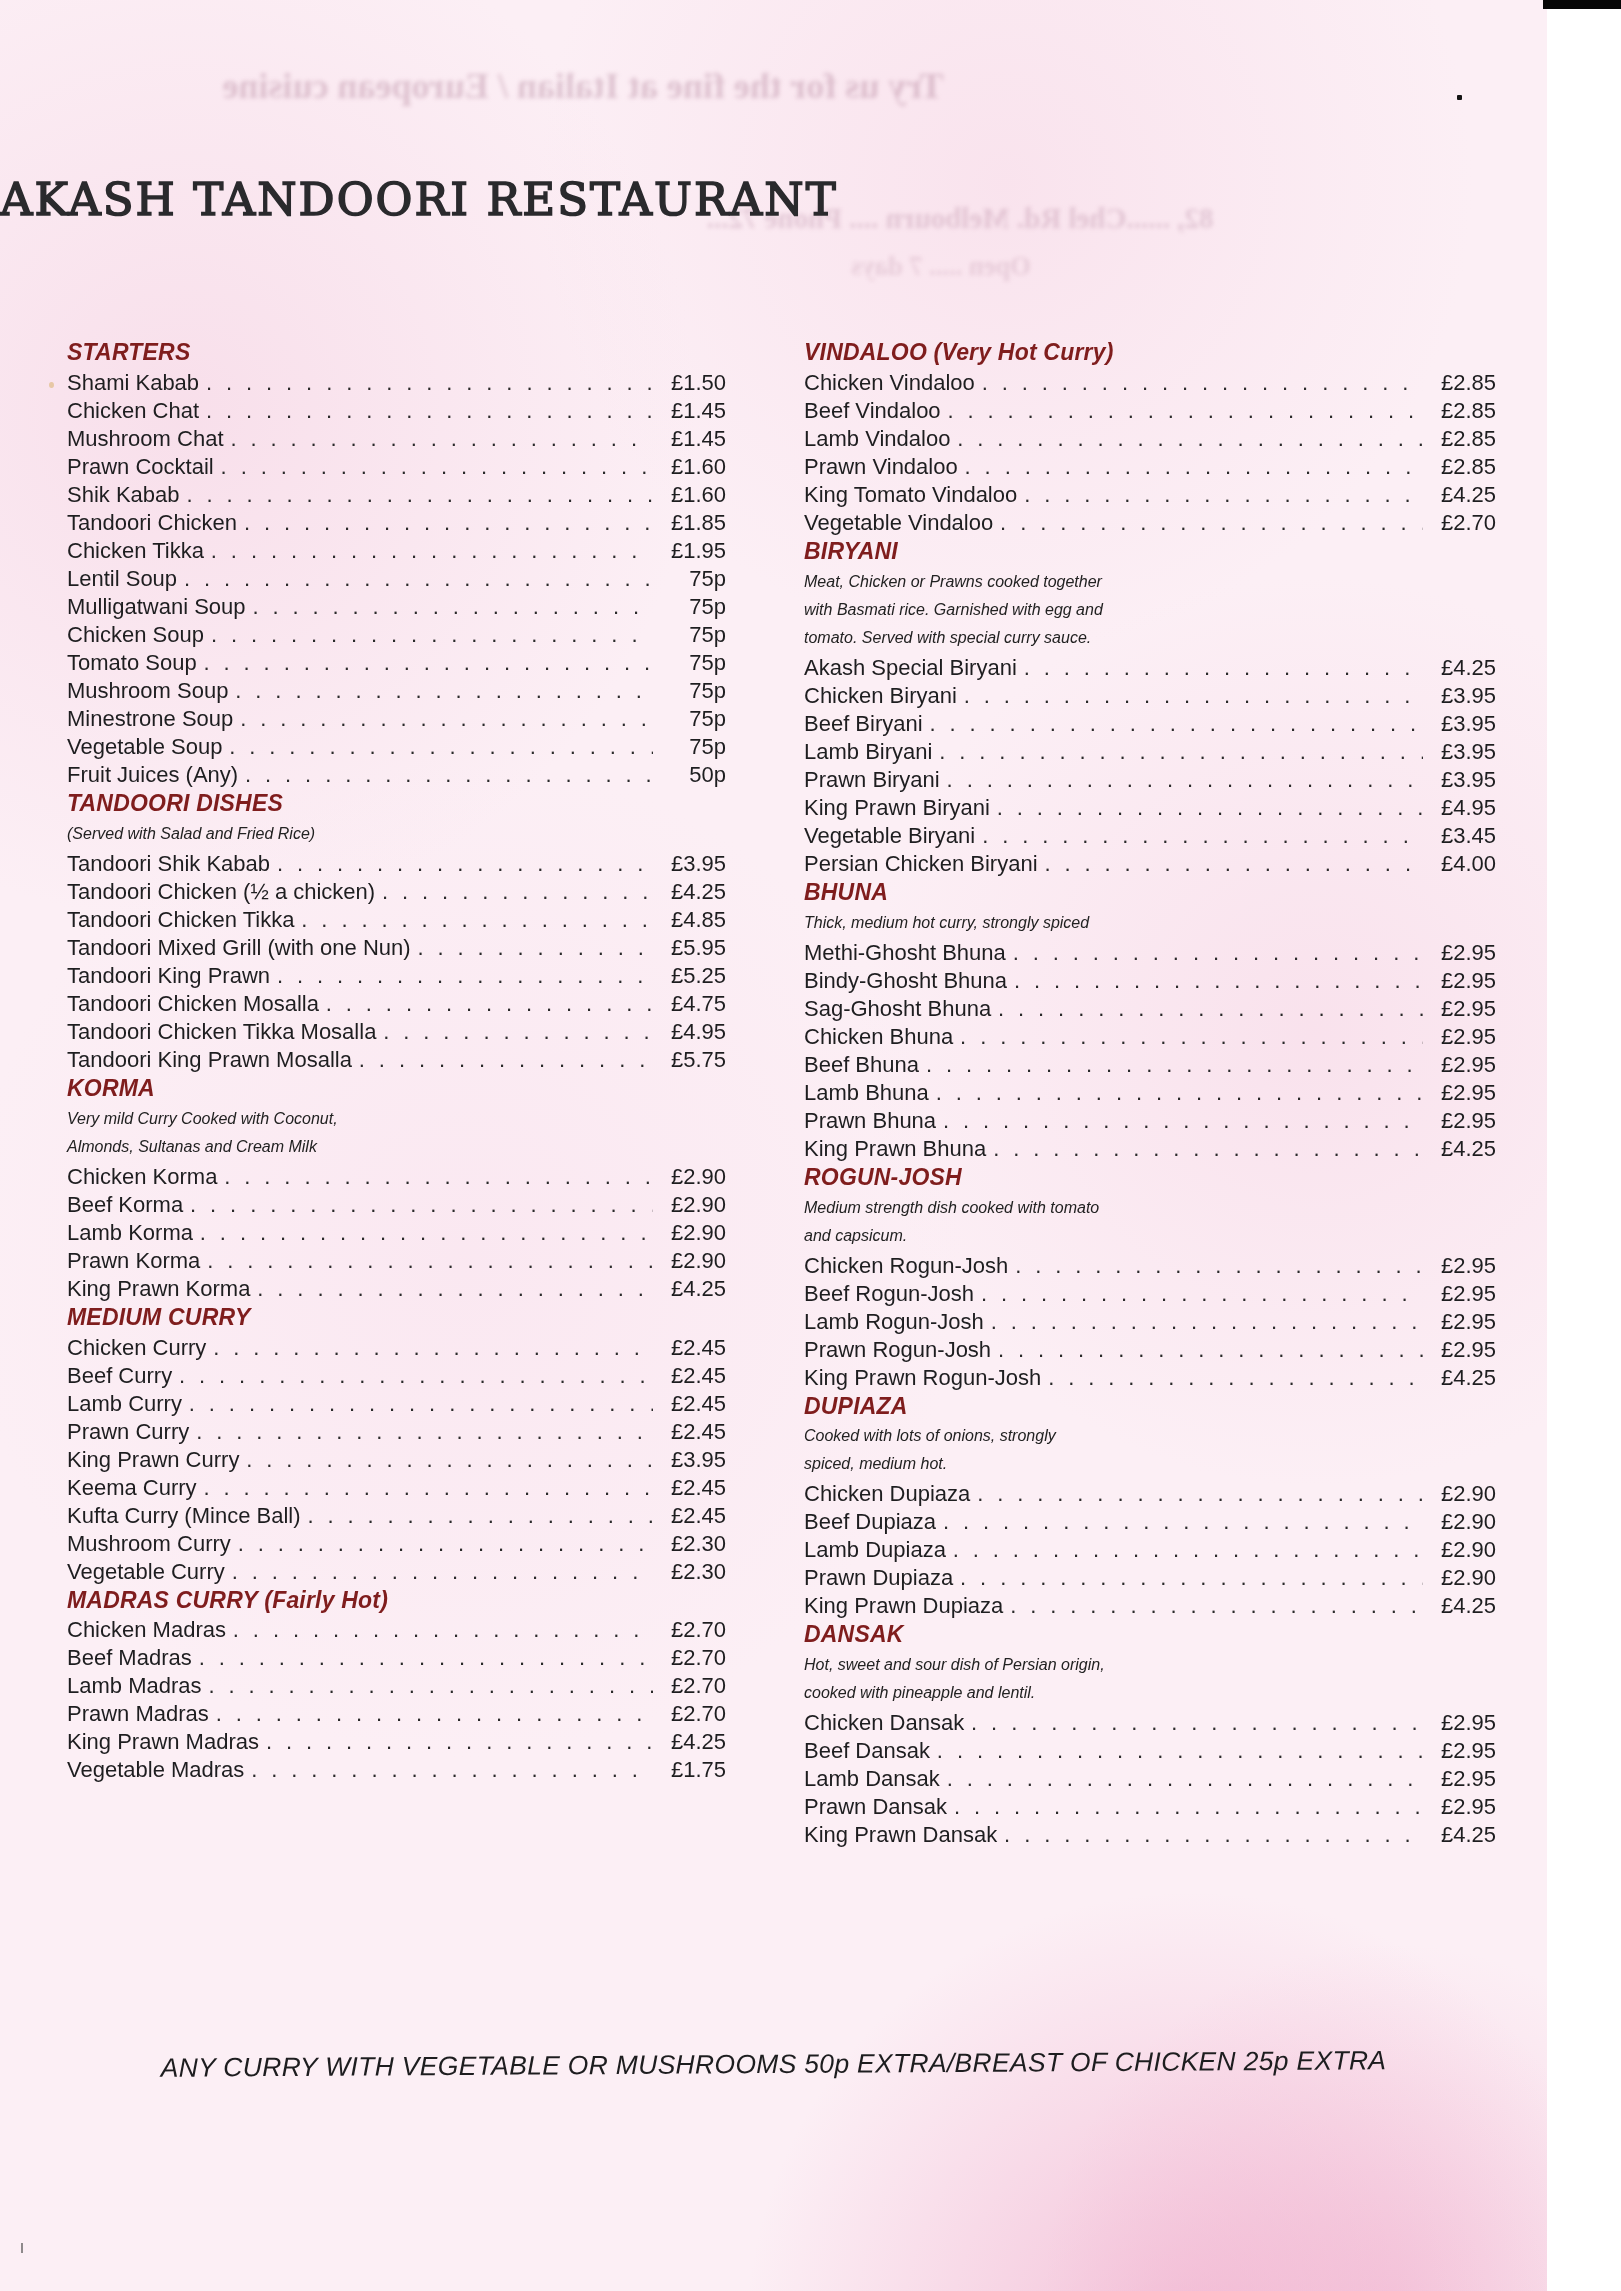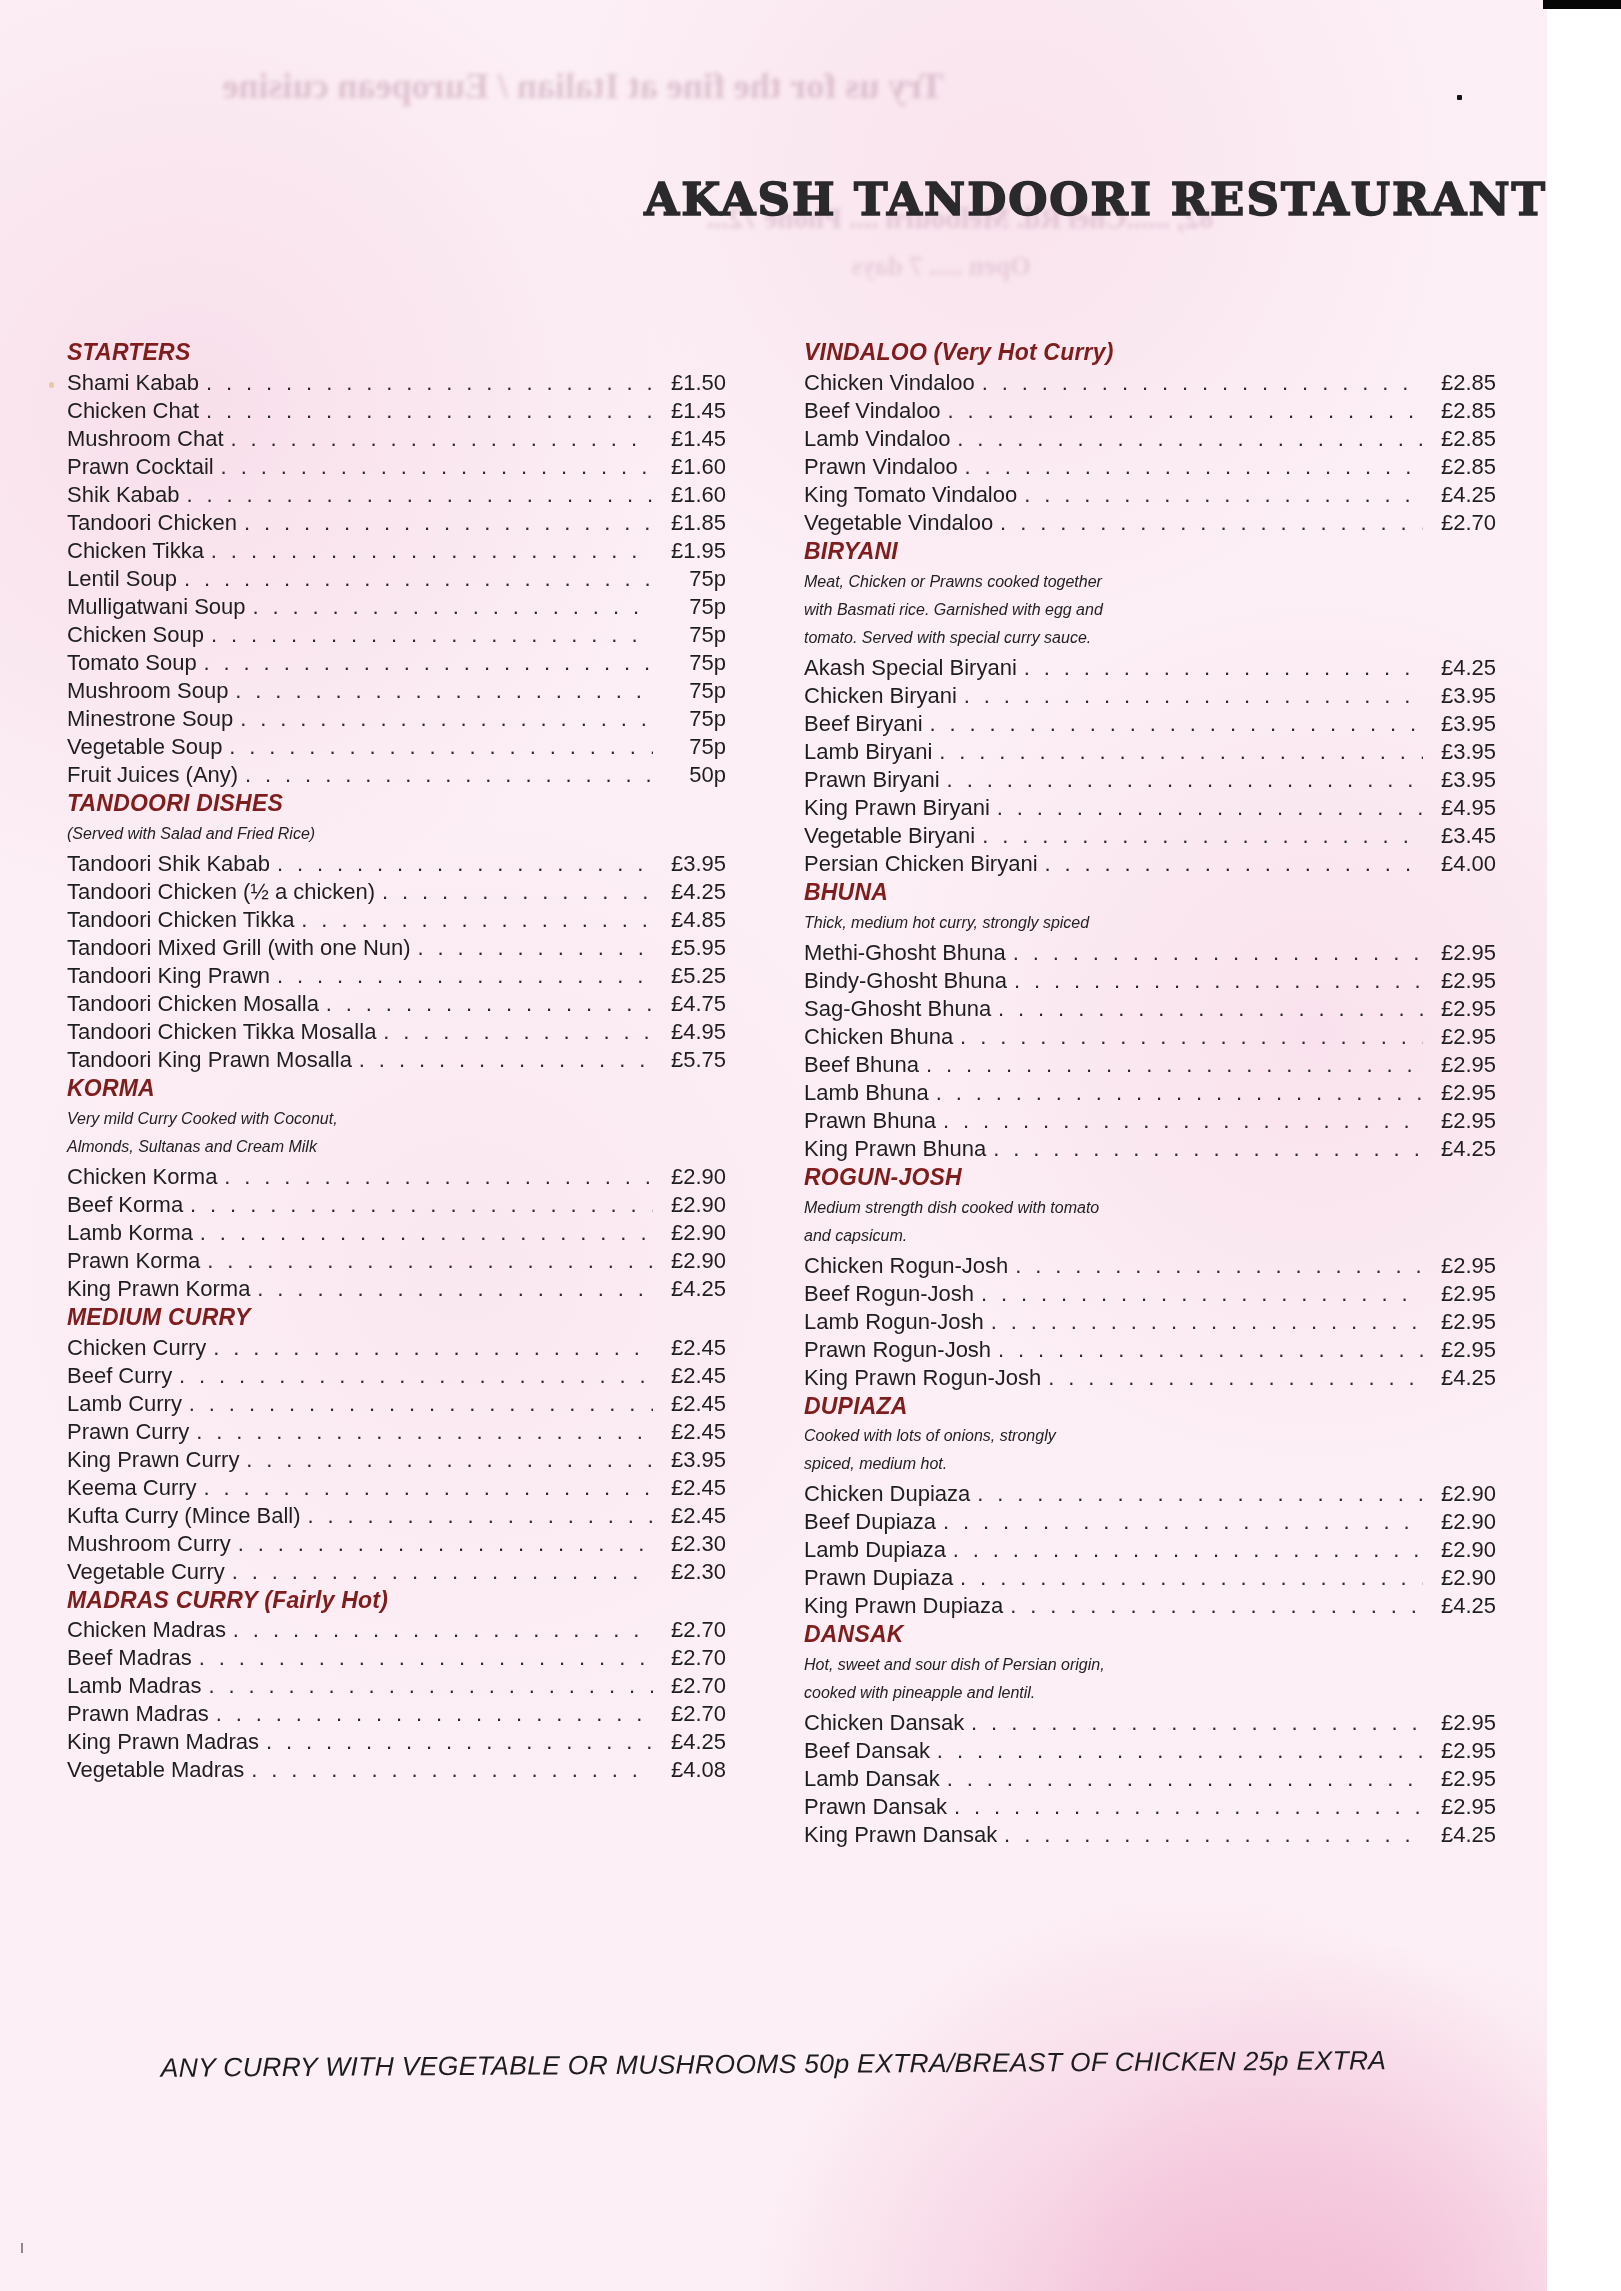--- a/index.html
+++ b/index.html
@@ -43,23 +43,23 @@
     filter: blur(2px);
     text-align: center;
   }
   .ghost-1 { top: 65px;  left: 88px;  width: 990px; font-size: 36px; }
   .ghost-2 { top: 202px; left: 421px; width: 1078px; font-size: 29px; color: rgba(158,102,132,0.26); }
   .ghost-3 { top: 251px; left: 549px; width: 784px;  font-size: 26.5px; color: rgba(158,102,132,0.20); }
 
   
   .page-title {
     position: absolute; top: 143px; left: 0; width: 1547px;
-    text-align: right;
+    text-align: left;
     font-family: "DejaVu Serif", "Liberation Serif", serif;
-    font-weight: bold;
+    font-weight: normal;
     font-size: 45px;
     letter-spacing: 2px;
     color: #2a2a2d;
     -webkit-text-stroke: 1.6px #2a2a2d;
   }
 
   
   .menu-col { position: absolute; top: 338px; }
   .menu-col-left  { left: 67px;  width: 659px; }
   .menu-col-right { left: 804px; width: 692px; }
@@ -355,21 +355,21 @@
         <span class="price">£2.70</span>
       </div>
       <div class="row">
         <span class="name">King Prawn Madras</span>
         <span class="leader"></span>
         <span class="price">£4.25</span>
       </div>
       <div class="row">
         <span class="name">Vegetable Madras</span>
         <span class="leader"></span>
-        <span class="price">£4.08</span>
+        <span class="price">£1.75</span>
       </div>
     </section>
   </div>
 <div class="menu-col menu-col-right" id="col-right">
     <section class="menu-section">
       <h2 class="sec-h">VINDALOO (Very Hot Curry)</h2>
       <div class="row">
         <span class="name">Chicken Vindaloo</span>
         <span class="leader"></span>
         <span class="price">£2.85</span>

